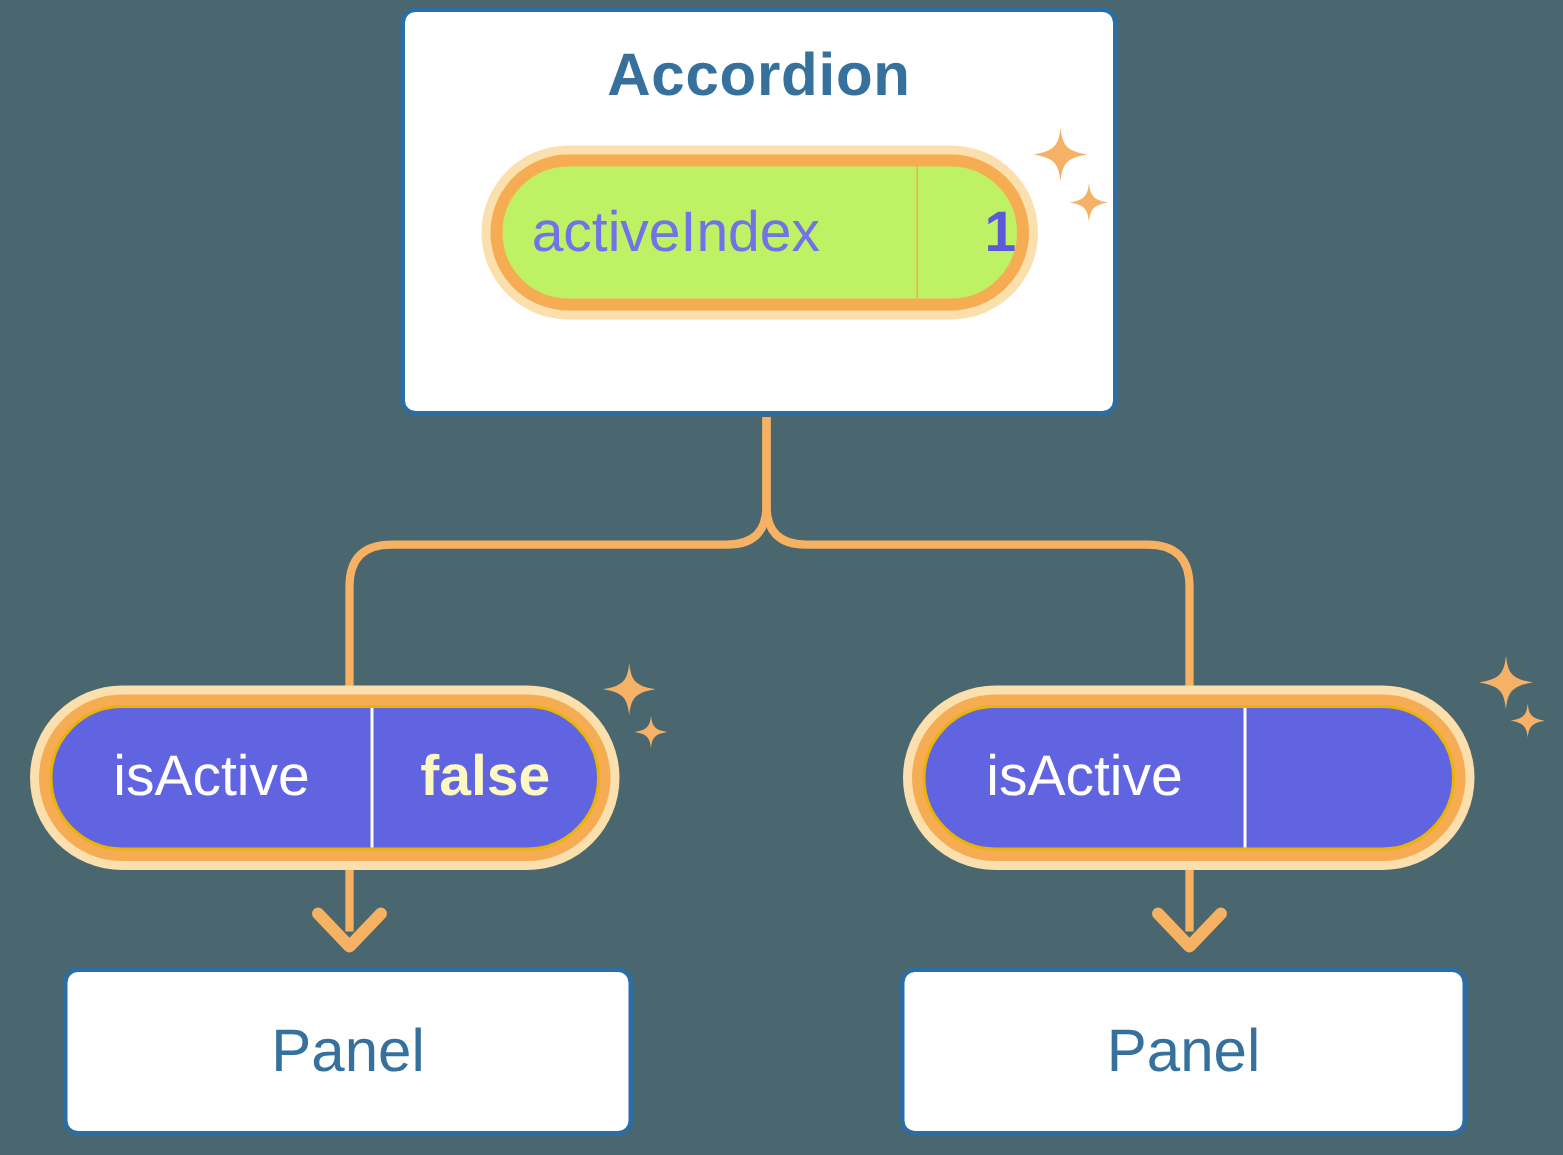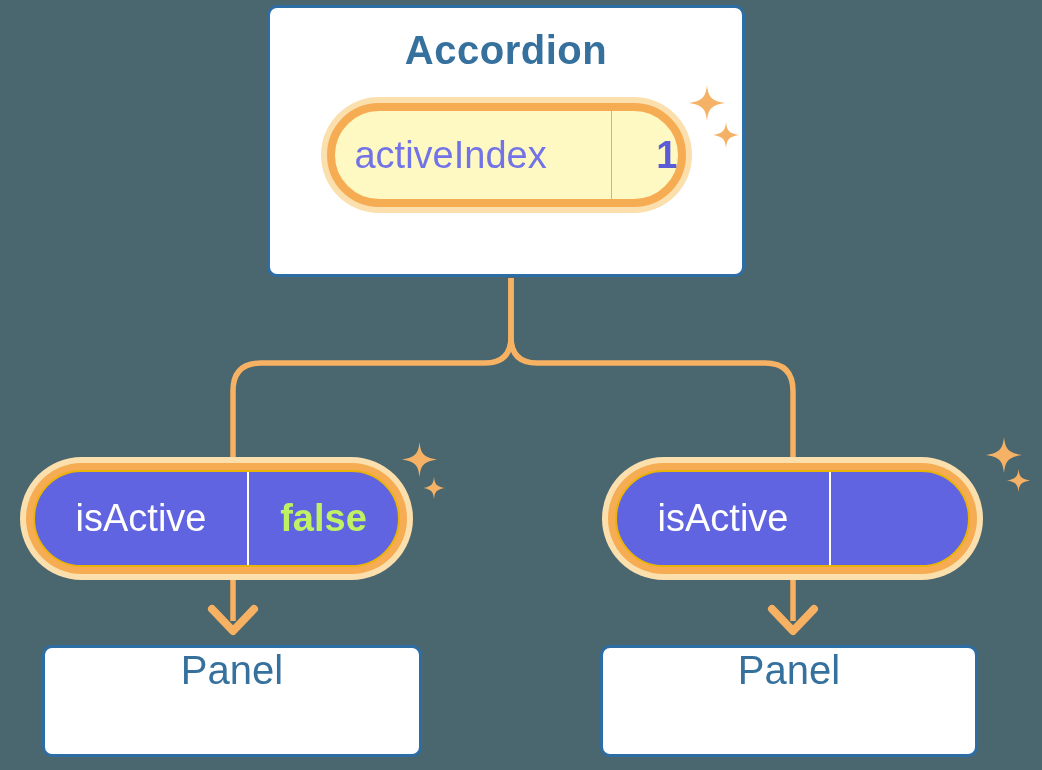--- a/index.html
+++ b/index.html
@@ -20,21 +20,21 @@
     display: flex; flex-direction: column; align-items: center;
   }
   .accordion-card { left: 267px; top: 5px; width: 478px; height: 272px; }
   .card-title {
     margin-top: 20px; font-size: 40px; font-weight: 600;
     color: var(--heading-text, #36719E); letter-spacing: 0.5px; text-align: center;
   }
 
   .state-pill {
     margin-top: 30px; width: 359px; height: 104px;
-    display: flex; align-items: stretch; background: #fef9c3;
+    display: flex; align-items: stretch; background: #bef264;
     border: 8px solid var(--orange-ring, #F6AC53); border-radius: 999px;
     box-shadow: 0 0 0 6px var(--orange-glow, #FBDFAC);
     gap: 44px;
   }
   .state-name {
     width: 266px; display: flex; align-items: center; justify-content: center;
     font-size: 38px; color: var(--state-name-text, #7173E6);
   }
   .state-sep { width: 2px; background: var(--orange-ring, #F6AC53); }
   .state-value {
@@ -52,24 +52,24 @@
   }
   .prop-pill-left  { left: 33px;  top: 470px; width: 367px; }
   .prop-pill-right { left: 615px; top: 470px; width: 355px; }
   .prop-name {
     width: 212px; display: flex; align-items: center; justify-content: center;
     font-size: 38px; color: #ffffff;
   }
   .prop-sep { width: 2px; background: var(--purple-divider, #FFFFFF); }
   .prop-value {
     flex: 1; display: flex; align-items: center; justify-content: center;
-    font-size: 38px; font-weight: 700; color: #bef264;
+    font-size: 38px; font-weight: 700; color: #fef9c3;
   }
 
-  .panel-card { }
+  .panel-card { justify-content: center; }
   .panel-card-left  { left: 42px;  top: 645px; width: 380px; height: 112px; }
   .panel-card-right { left: 600px; top: 645px; width: 378px; height: 112px; }
   .panel-label { font-size: 40px; font-weight: 500; color: var(--heading-text, #36719E); }
 
   .sparkle { position: absolute; z-index: 3; }
   .sparkle svg { display: block; width: 100%; height: 100%; fill: var(--sparkle, #F5B266); }
   .sparkle-top-big    { left: 689px;  top: 85px;  width: 36px; height: 36px; }
   .sparkle-top-small  { left: 713px;  top: 122px; width: 26px; height: 26px; }
   .sparkle-left-big   { left: 402px;  top: 442px; width: 35px; height: 35px; }
   .sparkle-left-small { left: 423px;  top: 477px; width: 22px; height: 22px; }

